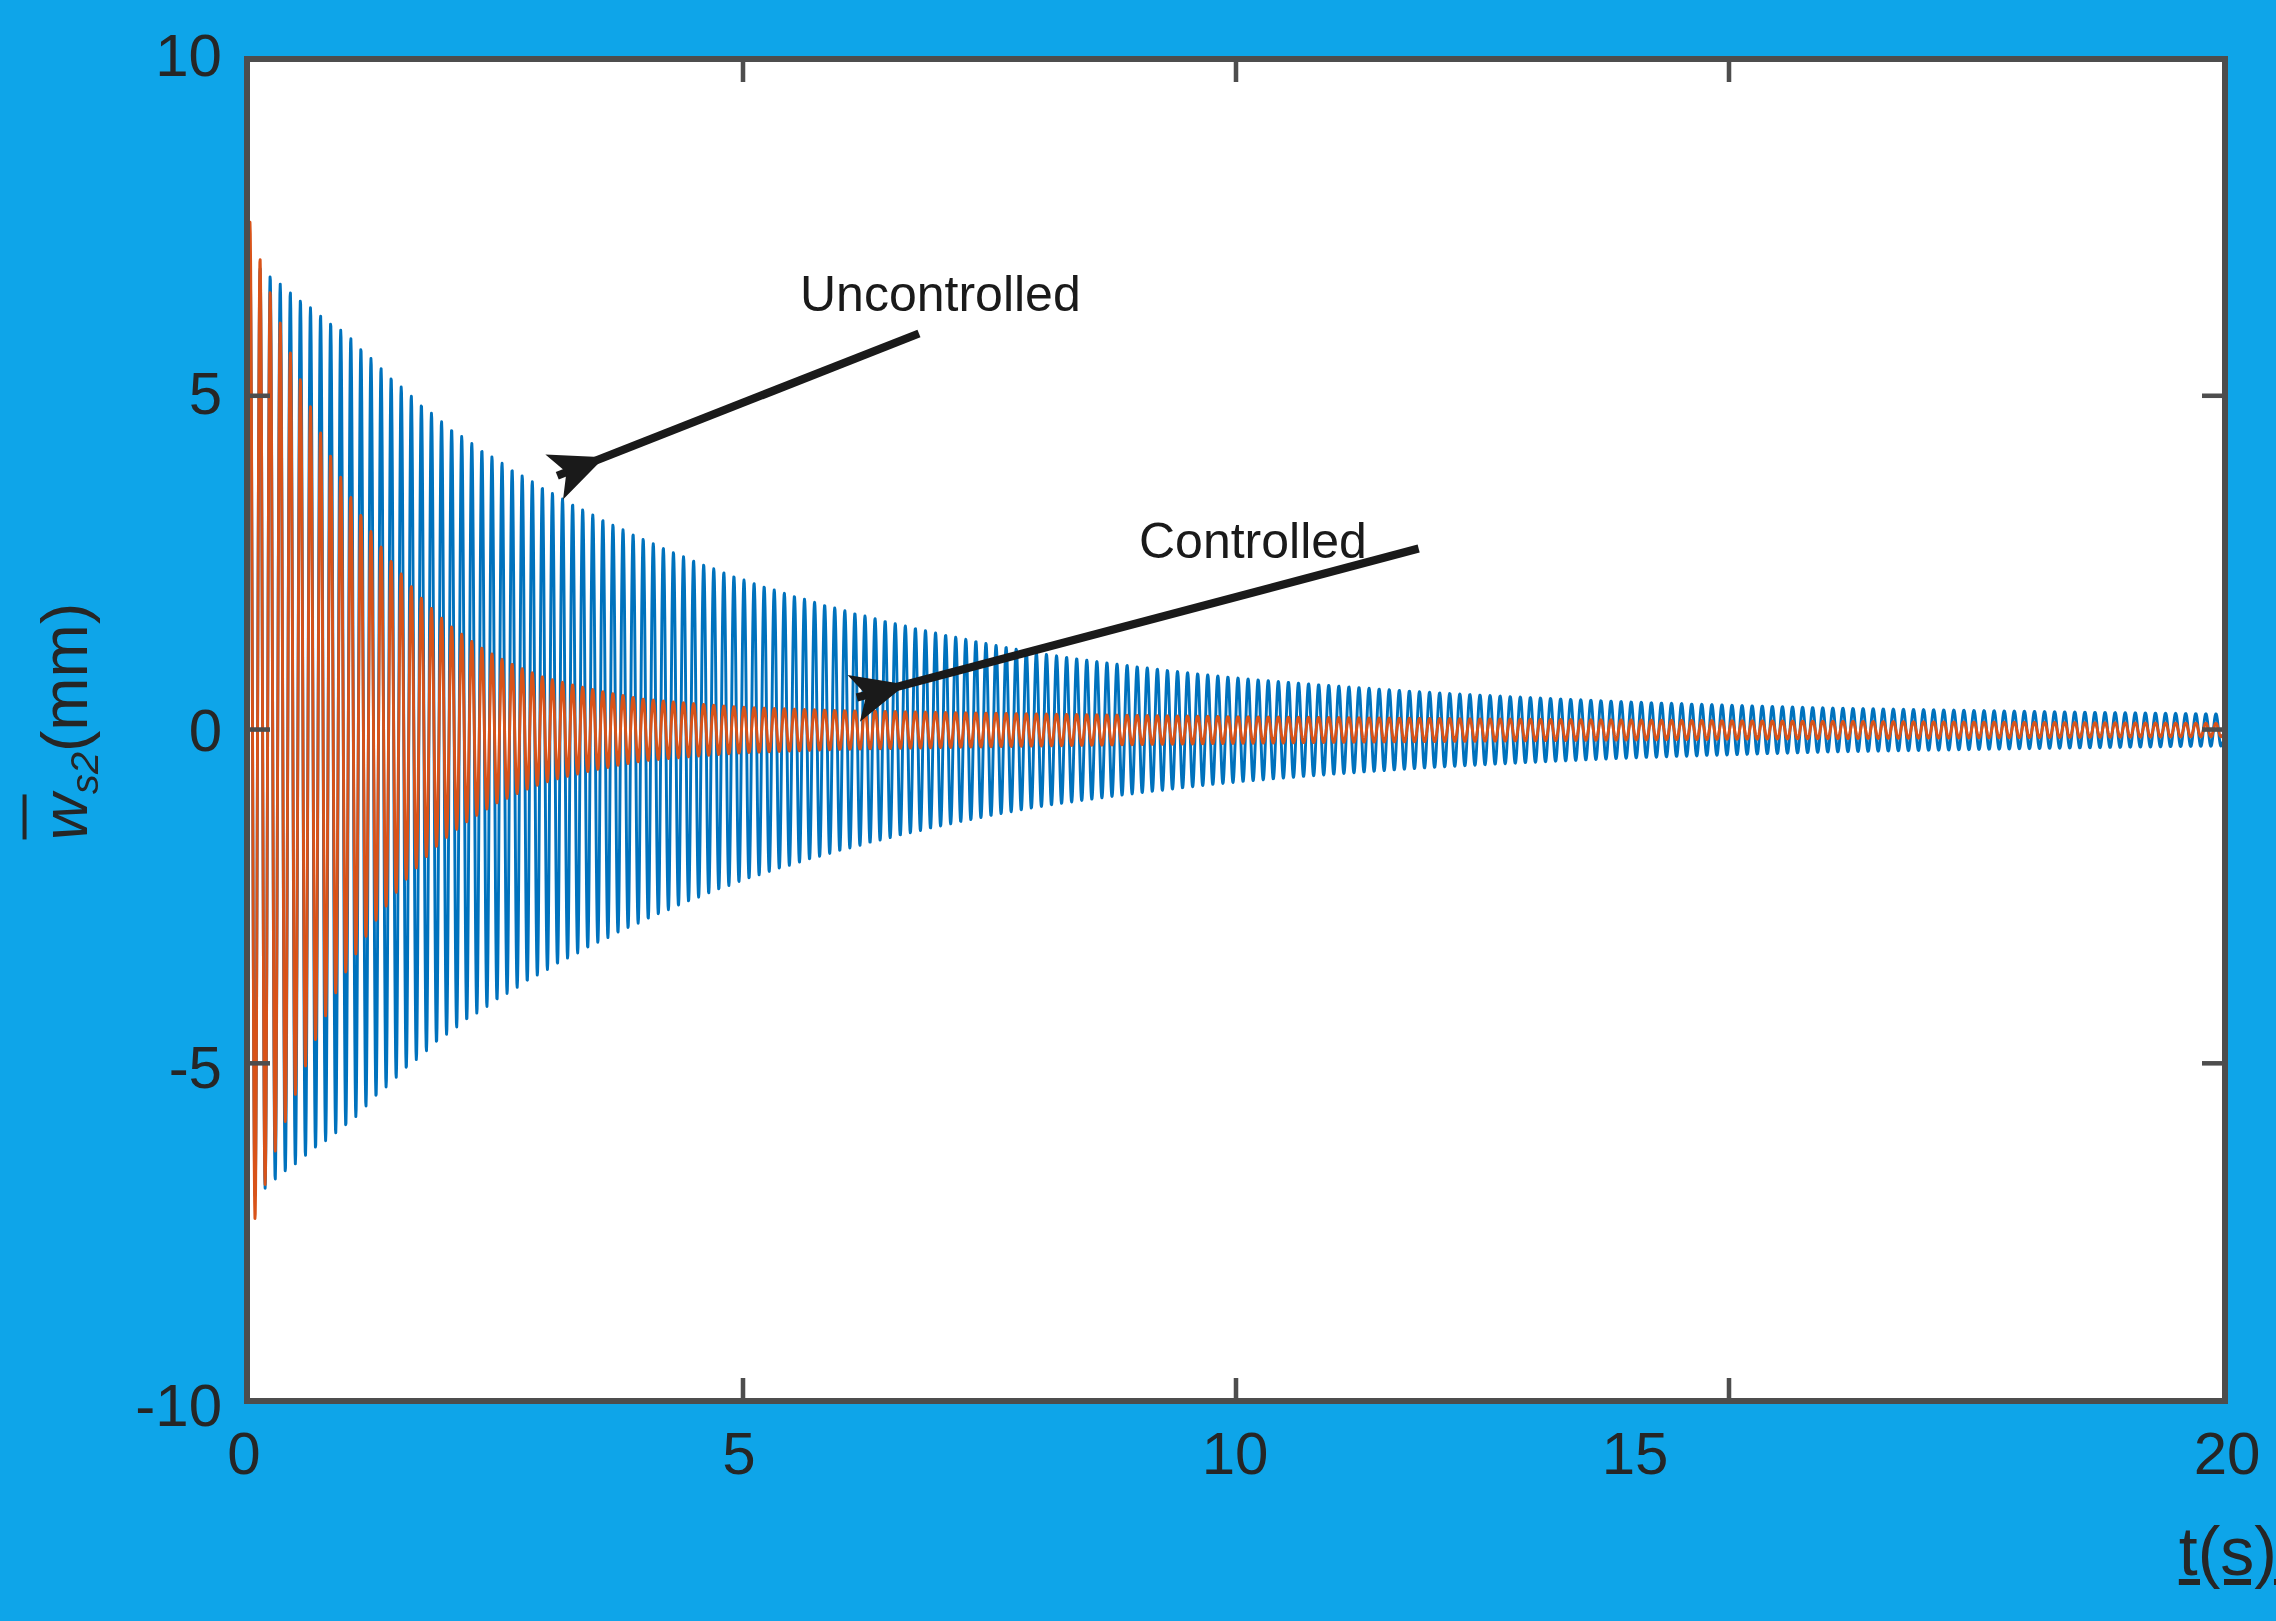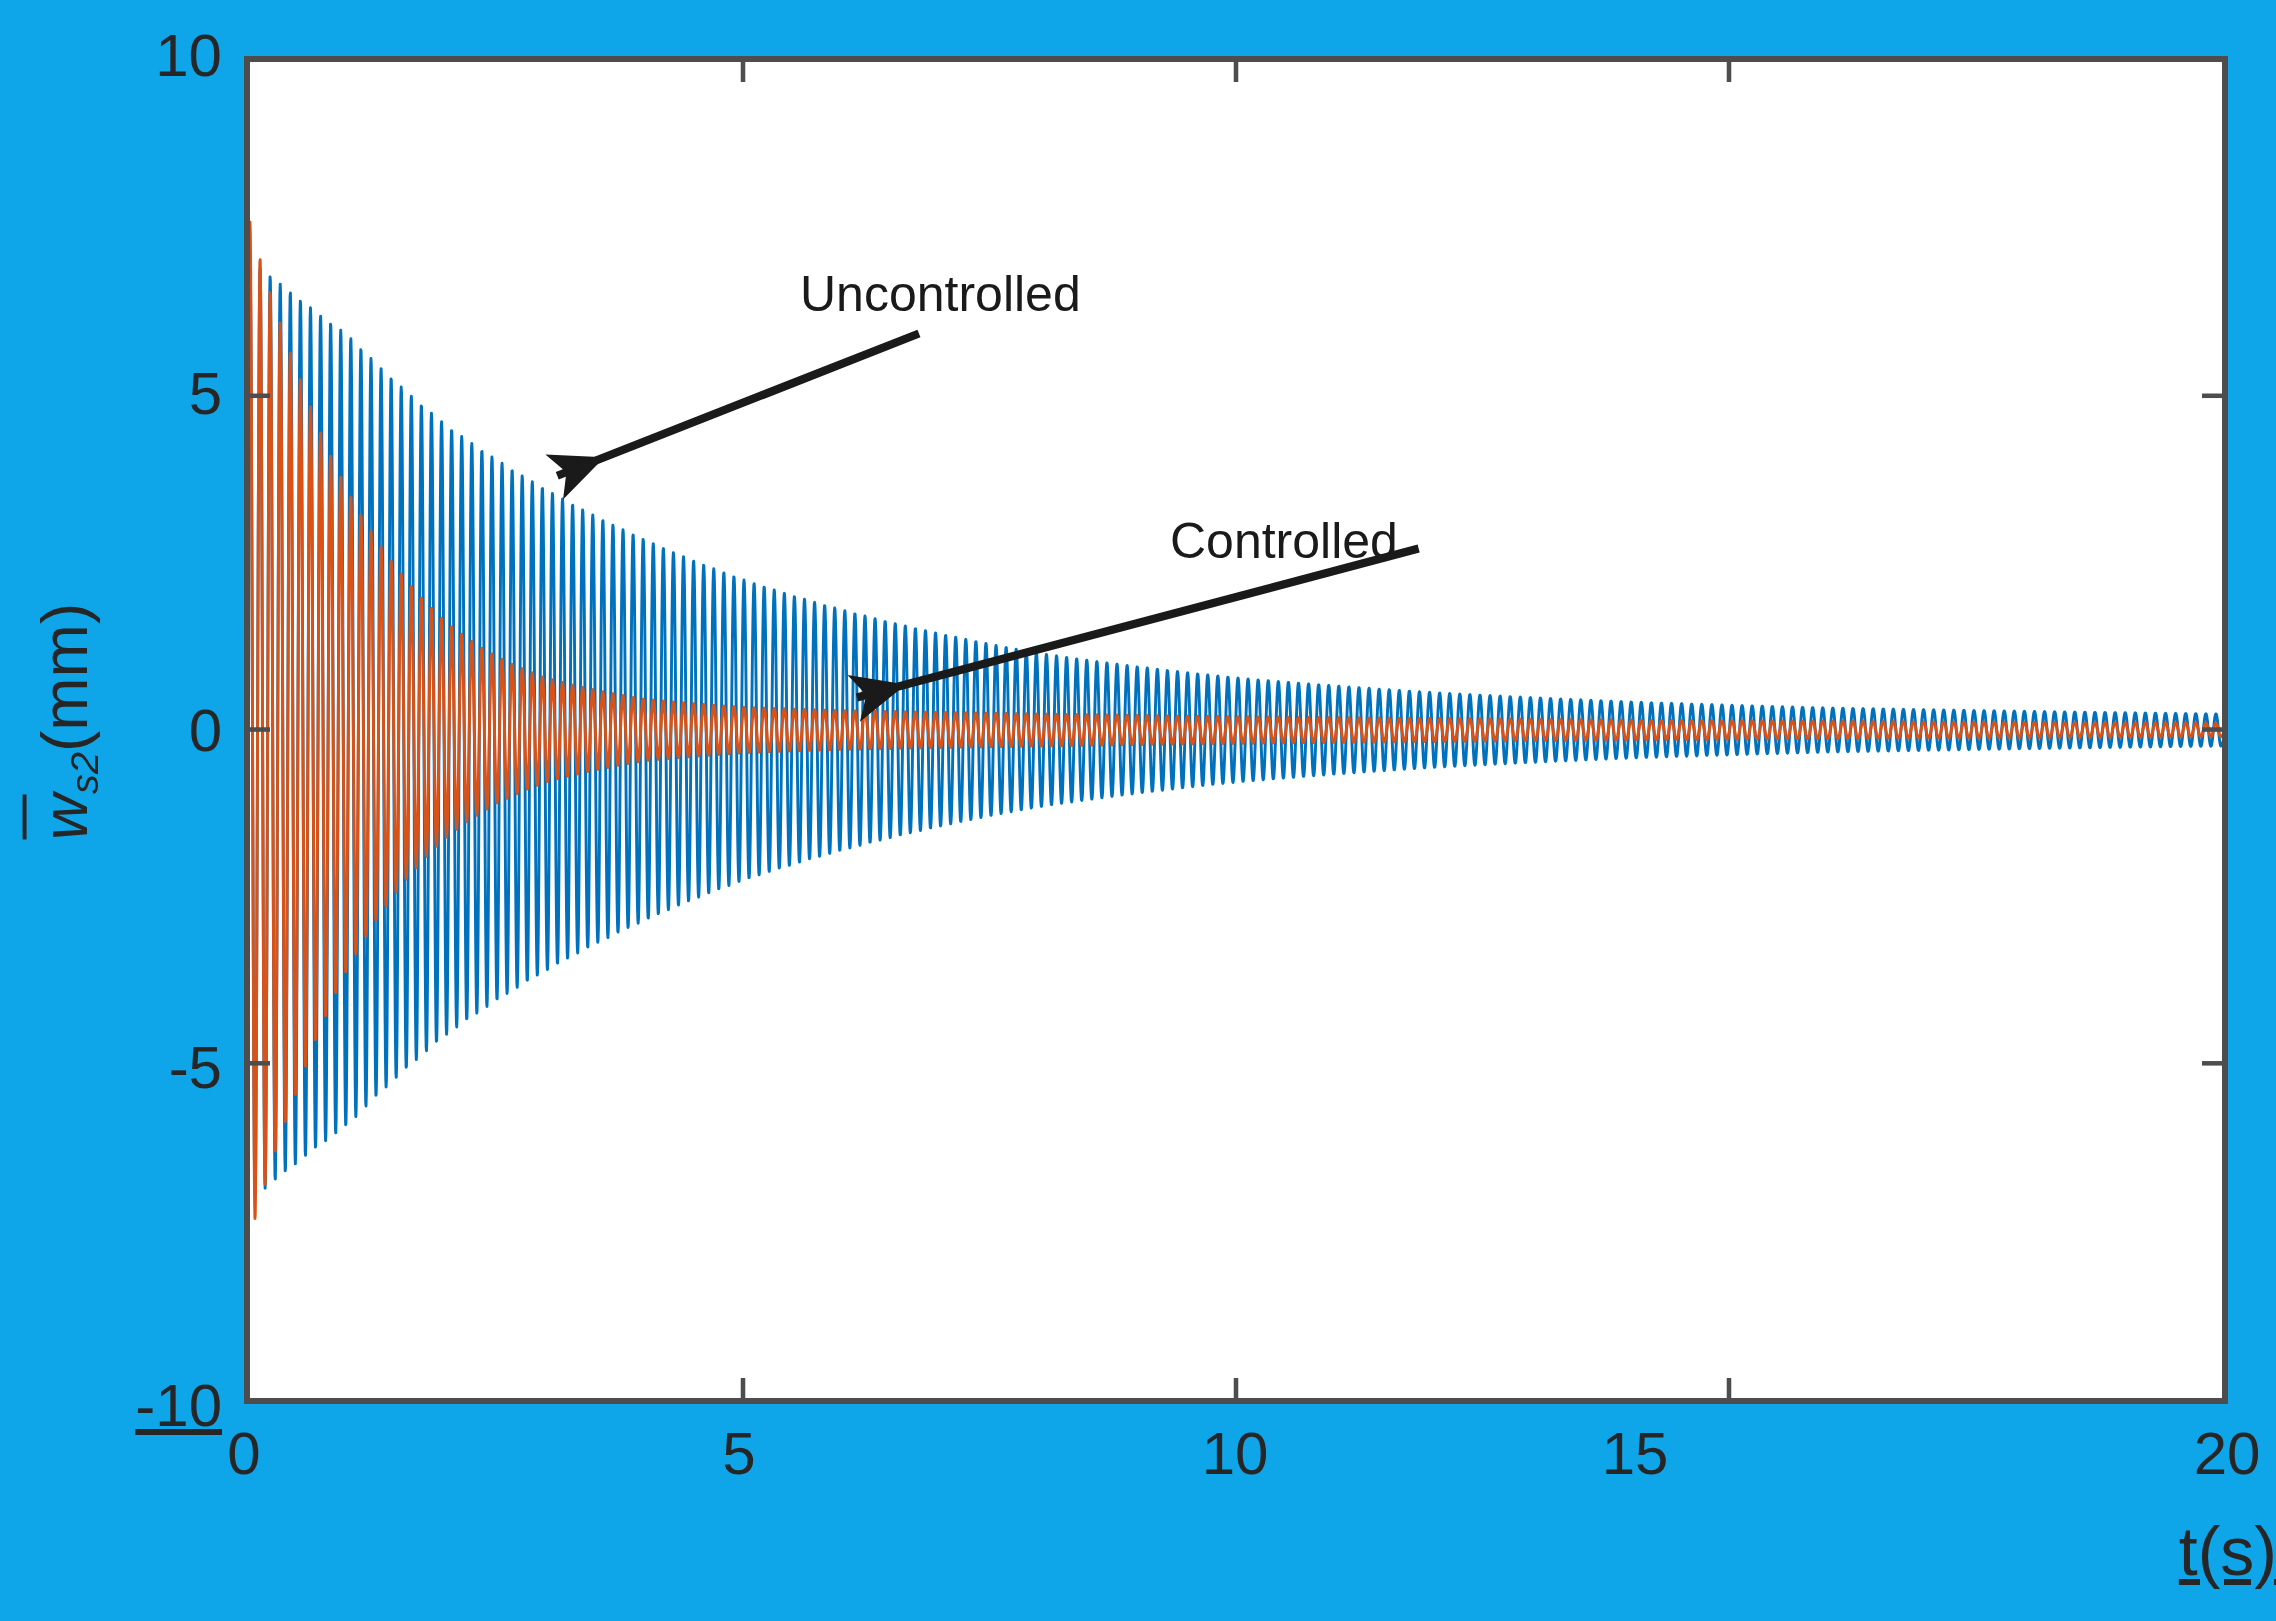--- a/index.html
+++ b/index.html
@@ -26,33 +26,33 @@
           transform:rotate(-90deg);transform-origin:50% 50%;
           font-size:64px;line-height:73px;color:#262626;white-space:nowrap;}
   .ovl{position:relative;display:inline-block;}
   .ovl .bar{position:absolute;left:2%;top:-0.10em;width:96%;height:4.5px;background:#262626;}
   .ital{font-style:italic;}
   .sub{font-size:0.62em;vertical-align:-0.30em;font-style:italic;}
 
   
   .anno-text{position:absolute;font-size:50px;line-height:65px;color:#1a1a1a;white-space:nowrap;}
   #anno-uncontrolled-text{left:800px;top:262px;}
-  #anno-controlled-text{left:1170px;top:509px;}
+  #anno-controlled-text{left:1139px;top:509px;}
   #anno-arrows{position:absolute;left:0;top:0;width:2277px;height:1622px;pointer-events:none;}
 </style>
 </head>
 <body>
 
 <div id="figure">
 
   <div class="ytick" style="top:26px;">10</div>
   <div class="ytick" style="top:364px;">5</div>
   <div class="ytick" style="top:701px;">0</div>
   <div class="ytick" style="top:1038px;">-5</div>
-  <div class="ytick" style="top:1376px;text-decoration:underline;">-10</div>
+  <div class="ytick" style="top:1376px;">-10</div>
 
   <div class="xtick" style="left:135px;">0</div>
   <div class="xtick" style="left:630px;">5</div>
   <div class="xtick" style="left:1126px;">10</div>
   <div class="xtick" style="left:1526px;text-align:center;">15</div>
   <div class="xtick" style="left:2118px;">20</div>
 
   <div id="xlabel">t(s)</div>
 
   <div id="ylabel">

